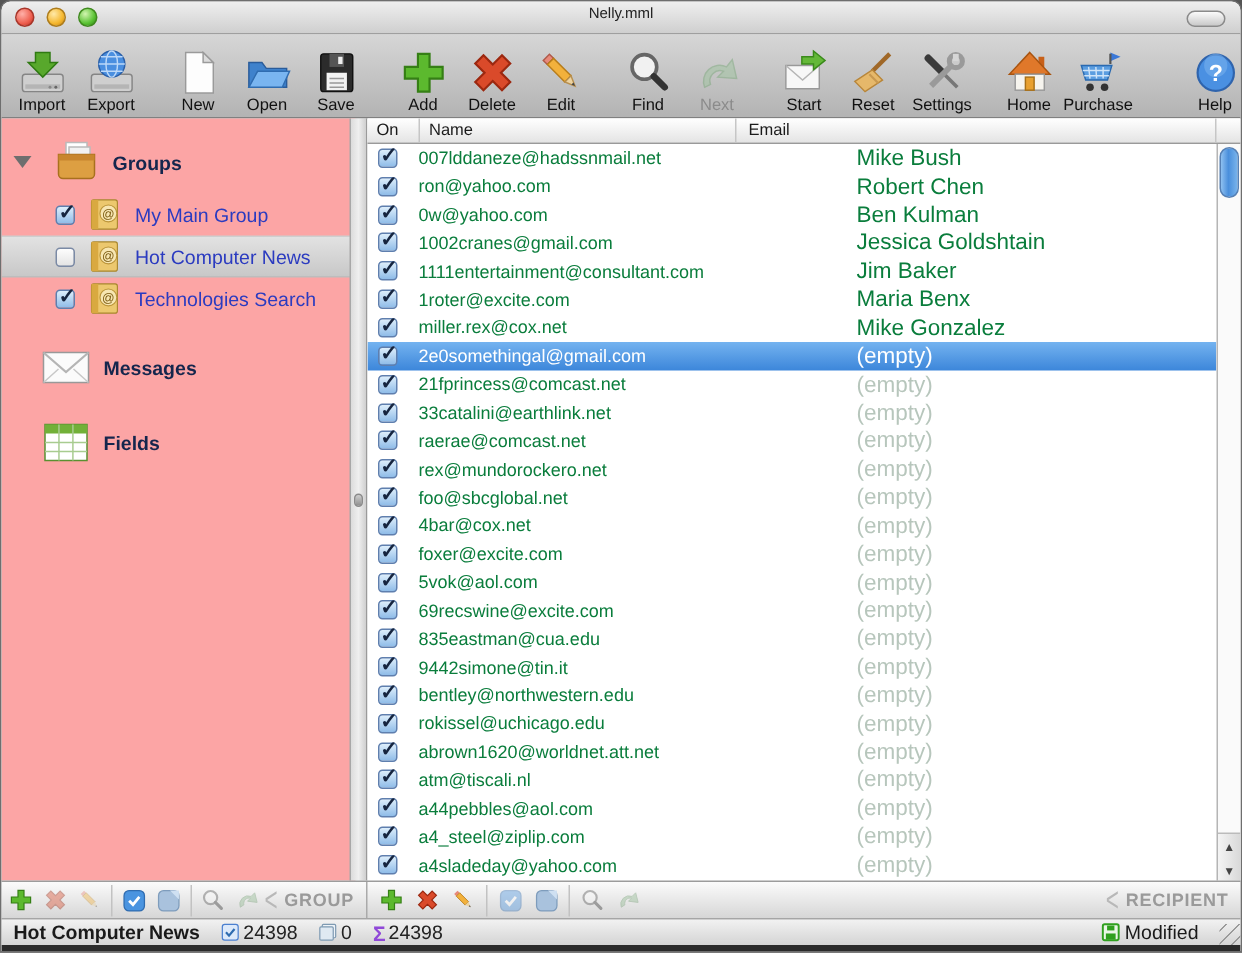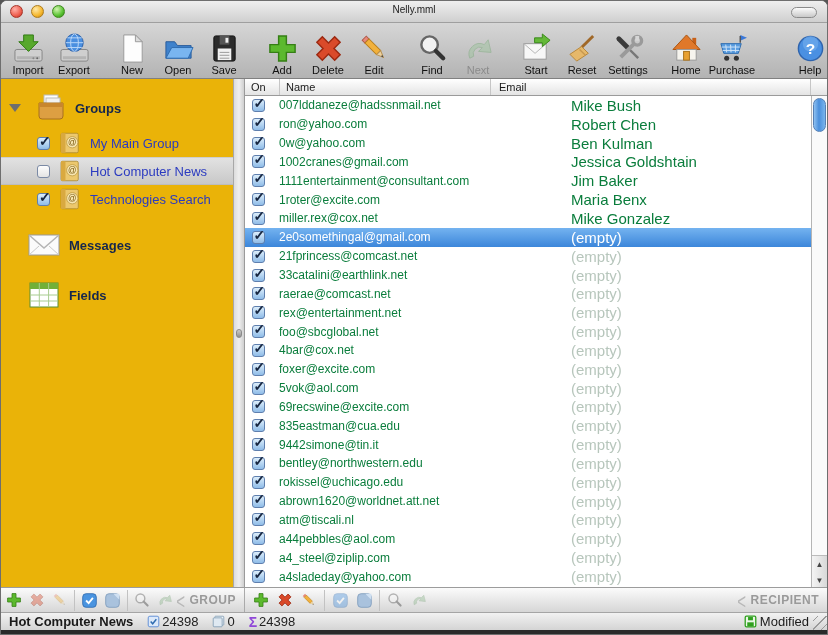--- a/index.html
+++ b/index.html
@@ -38,21 +38,21 @@
   .tlabel { font-size:11px; color:#111; margin-top:0px; white-space:nowrap; }
   .titem.disabled .tlabel { color:#8b8b8b; }
   .titem.disabled .ticon { opacity:.5; }
   .tsep { width:1px; height:46px; margin:0 6px;
     background:repeating-linear-gradient(#9a9a9a 0 2px, #c4c4c4 2px 4px); align-self:center;}
   .gap-help { margin-left:22px; }
   
   .content { position:absolute; top:78px; left:0; right:0; bottom:47px; }
   
   .sidebar { position:absolute; left:0; top:0; bottom:0; width:236px;
-    background:#eab308; overflow:hidden; }
+    background:#fca5a5; overflow:hidden; }
   .sgroup-header { display:flex; align-items:center; margin:12px 0 4px 6px; height:34px; }
   .disclosure { width:0; height:0; border-left:6px solid transparent;
     border-right:6px solid transparent; border-top:8px solid #6e6e6e; margin:0 6px 0 2px; }
   .slabel-bold { color:#15264d; font-weight:bold; font-size:13px; margin-left:8px; }
   .sitem { display:flex; align-items:center; height:28px; padding-left:36px; }
   .sitem.selected { background:linear-gradient(#e2e2e2,#c8c8c8);
     border-top:1px solid #cecece; border-bottom:1px solid #bdbdbd; }
   .sitem-label { color:#2b3bc0; font-size:13px; margin-left:8px; }
   .sicon { display:inline-flex; margin-left:8px; }
   .srow { display:flex; align-items:center; margin:14px 0 0 18px; height:36px; }
@@ -111,21 +111,21 @@
     color:#9a9a9a; font-weight:bold; font-size:12px; letter-spacing:.5px; }
   .chev { color:#b8b8b8; font-size:15px; margin-right:4px; transform:scaleY(1.5); font-weight:normal; }
   
   .statusbar { position:absolute; left:0; right:0; bottom:4px; height:18px;
     background:linear-gradient(#f2f2f2,#d4d4d4); border-top:1px solid #a5a5a5;
     display:flex; align-items:center; font-size:13px; color:#1a1a1a; }
   .status-group-name { font-weight:bold; margin-left:8px; }
   .scount { display:flex; align-items:center; margin-left:14px; gap:2px; }
   .scount .num { color:#222; }
   .sigma { color:#9048d8; font-weight:bold; font-size:14px; }
-  .status-right { margin-left:auto; display:flex; align-items:center; gap:3px; margin-right:18px; }
+  .status-right { margin-left:auto; display:flex; align-items:center; gap:3px; margin-right:28px; }
   .grip { position:absolute; right:0; bottom:0; width:14px; height:14px;
     background:repeating-linear-gradient(135deg, transparent 0 3px, #9a9a9a 3px 4px, transparent 4px 6px); }
   .bottom-edge { position:absolute; left:0; right:0; bottom:0; height:4px; background:#2a2a2a; }
 </style>
 </head>
 <body>
 
 <div class="window">
 
   <div class="titlebar">
@@ -489,21 +489,21 @@
     <div class="cell-on">
               <span class="cb checked"></span>
             </div>
     <div class="cell-email">raerae@comcast.net</div>
     <div class="cell-name empty">(empty)</div>
   </div>
           <div class="trow">
     <div class="cell-on">
               <span class="cb checked"></span>
             </div>
-    <div class="cell-email">rex@entertainment.net</div>
+    <div class="cell-email">rex@mundorockero.net</div>
     <div class="cell-name empty">(empty)</div>
   </div>
           <div class="trow">
     <div class="cell-on">
               <span class="cb checked"></span>
             </div>
     <div class="cell-email">foo@sbcglobal.net</div>
     <div class="cell-name empty">(empty)</div>
   </div>
           <div class="trow">

